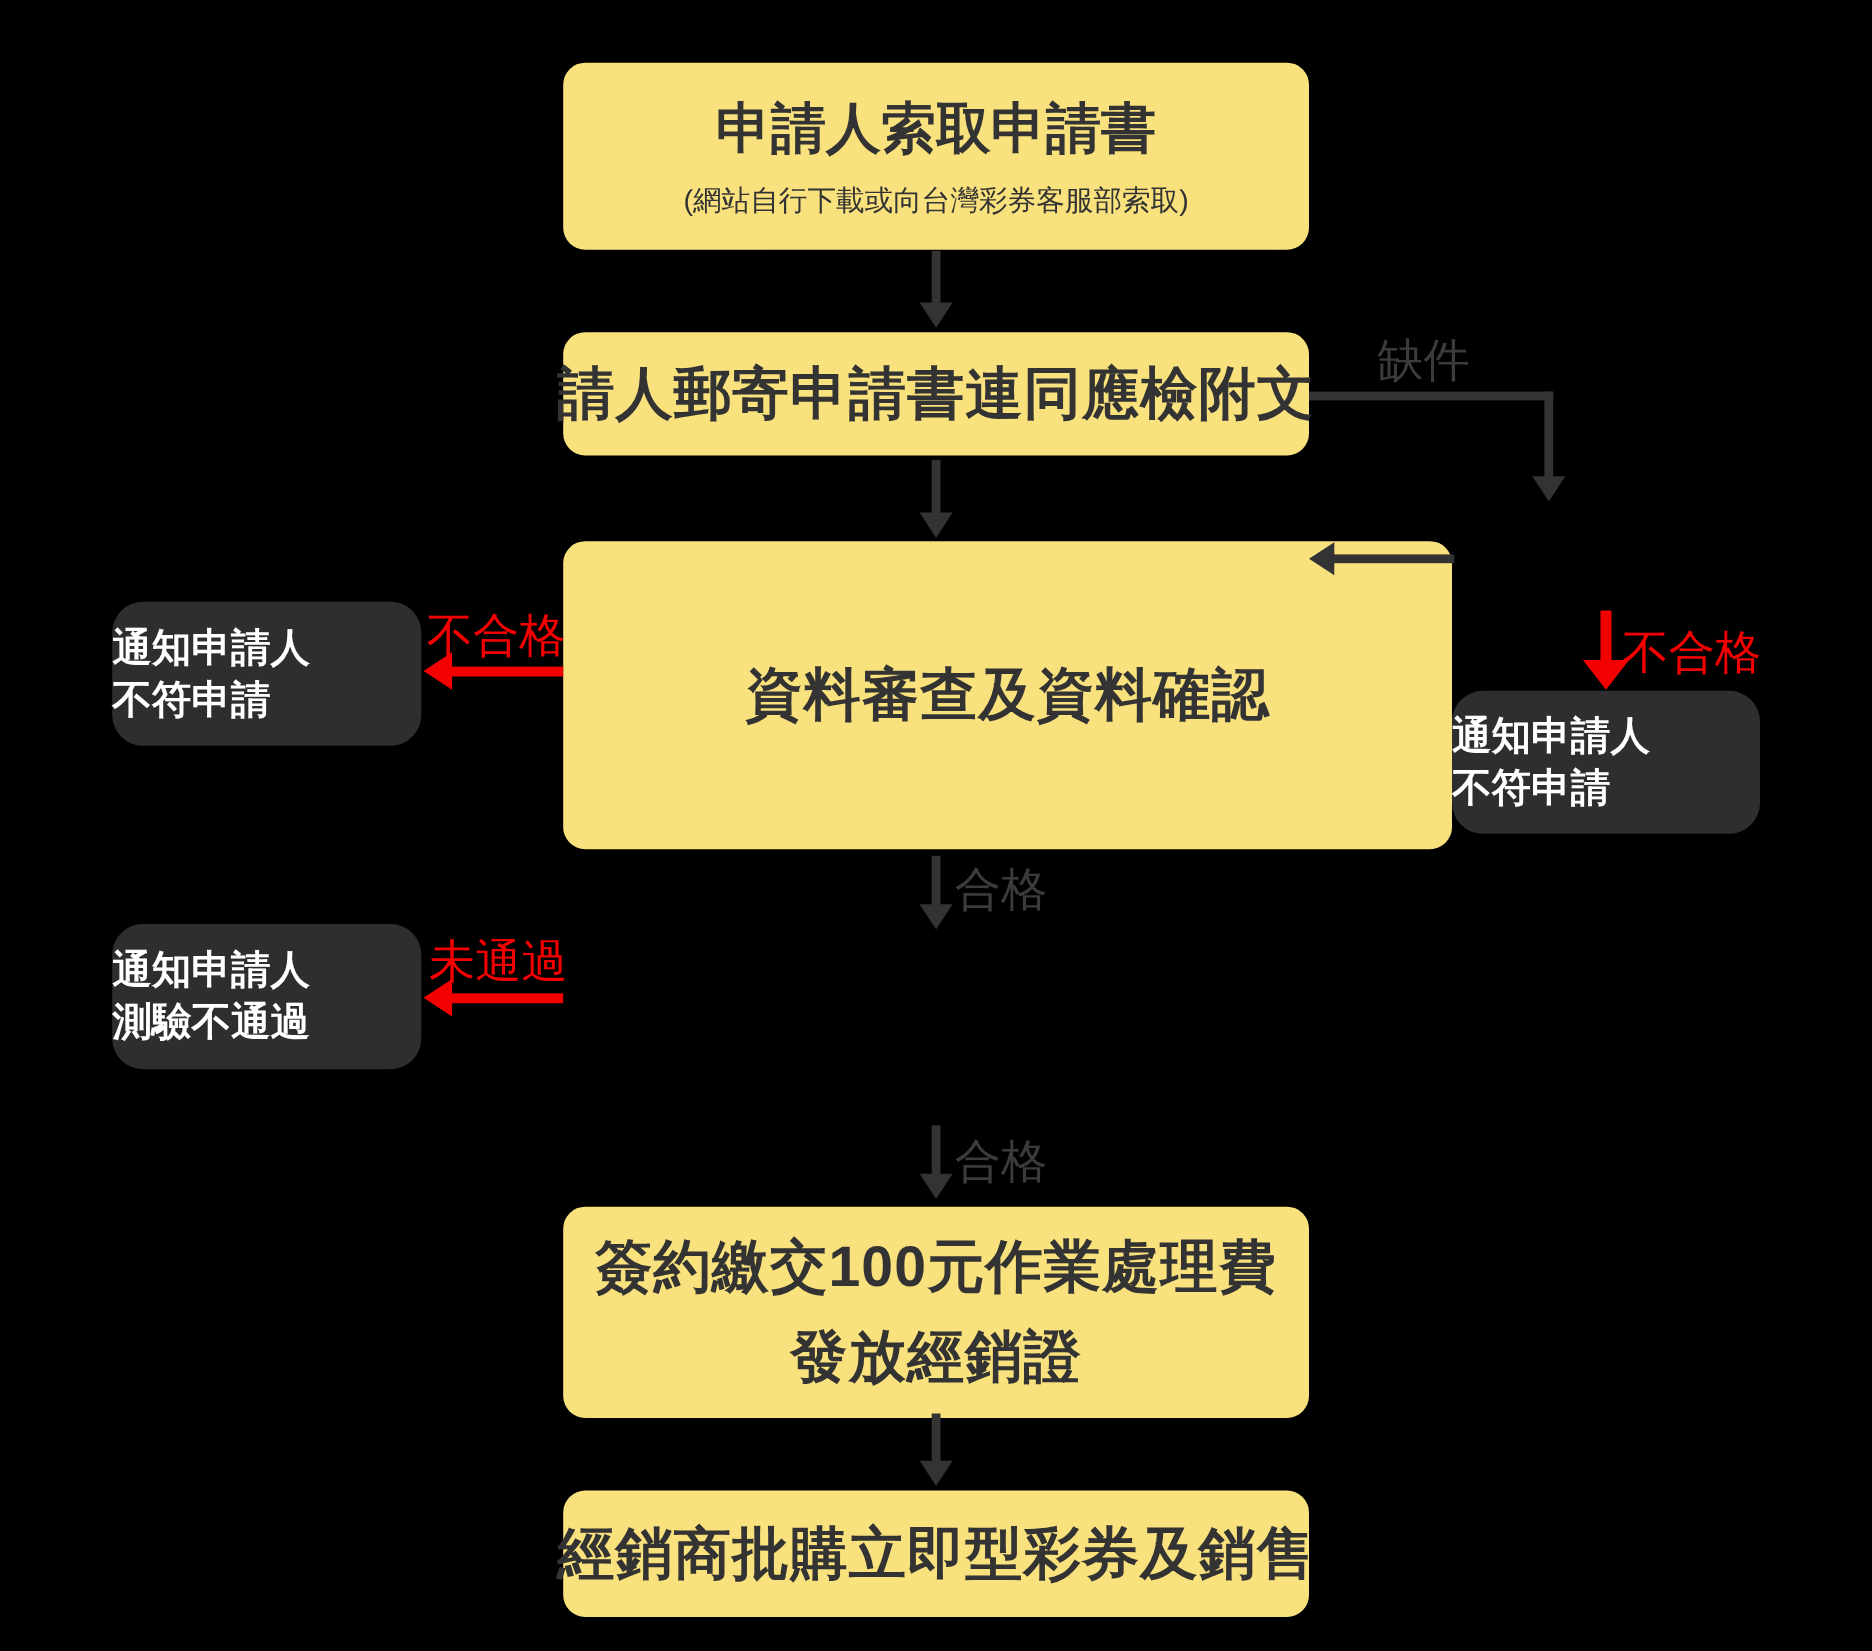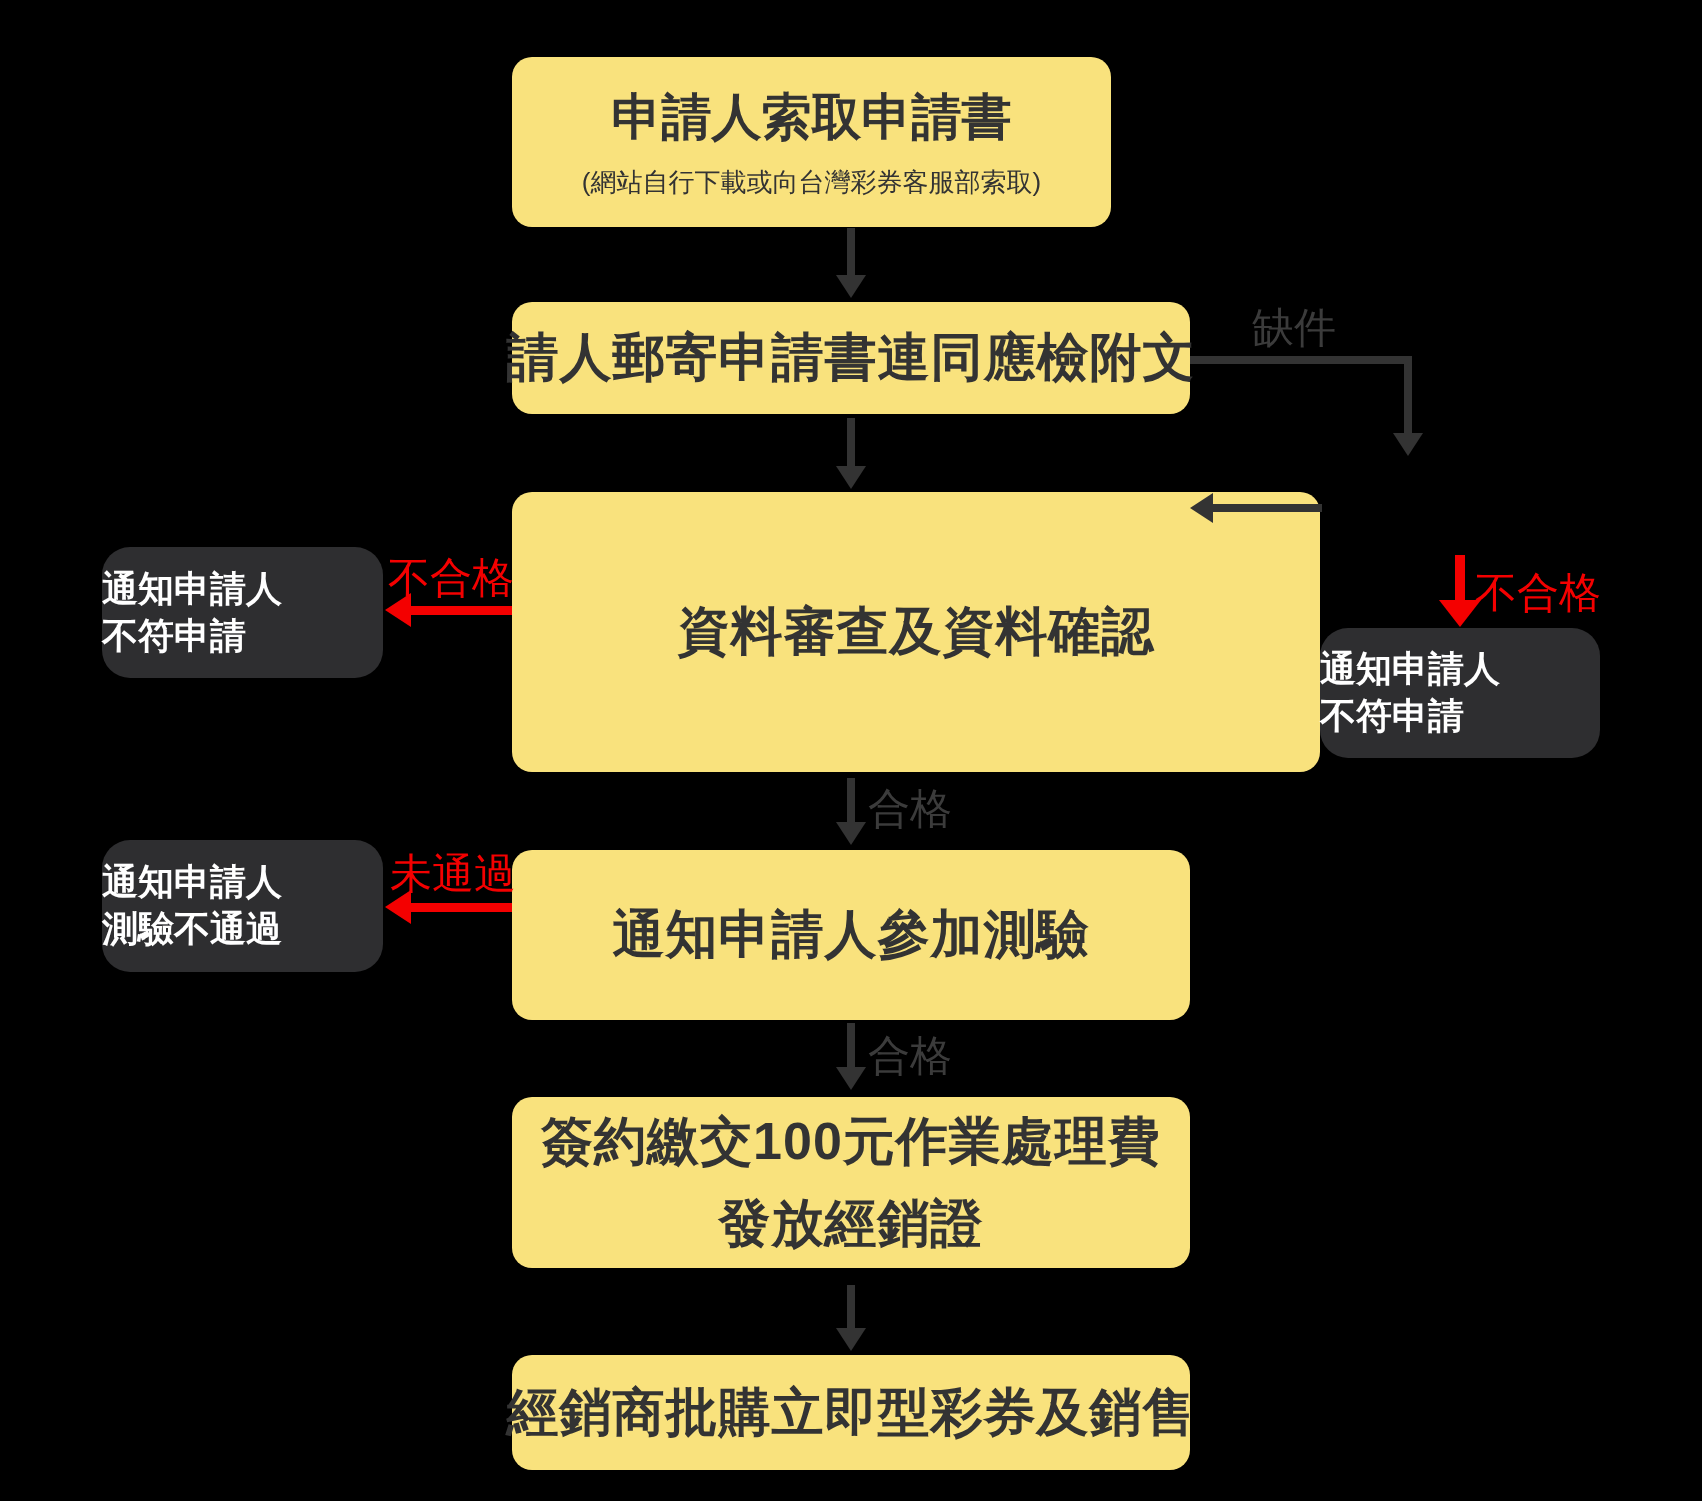--- a/index.html
+++ b/index.html
@@ -48,21 +48,21 @@
   
   .lbl{position:absolute;font-size:42px;font-weight:400;
     color:var(--label_gray,#3B3B3B);white-space:nowrap;}
   .lbl.red{color:var(--red,#F00);font-weight:400;}
 </style>
 </head>
 <body>
 
 <div class="canvas">
 
-  <div class="ybox" style="left:512px;top:57px;width:599px;height:170px">
+  <div class="ybox" style="left:512px;top:57px;width:678px;height:170px">
     <div class="t-title">申請人索取申請書</div>
     <div class="t-sub">(網站自行下載或向台灣彩券客服部索取)</div>
   </div>
 
   <div class="vshaft" style="left:847px;top:228px;height:50px"></div>
   <div class="head-down" style="left:836px;top:275px"></div>
 
   <div class="ybox" style="left:512px;top:302px;width:678px;height:112px">
     <div class="t-main">請人郵寄申請書連同應檢附文</div>
   </div>
@@ -98,38 +98,35 @@
 
   <div class="dbox" style="left:102px;top:547px;width:281px;height:131px">
     <div>通知申請人</div>
     <div>不符申請</div>
   </div>
 
   <div class="vshaft" style="left:847px;top:778px;height:47px"></div>
   <div class="head-down" style="left:836px;top:822px"></div>
   <div class="lbl" style="left:868px;top:781px">合格</div>
 
-  <div class="ybox" style="left:512px;top:850px;width:678px;height:170px">
-    <div class="t-main">通知申請人參加測驗</div>
-  </div>
 
   <div class="hshaft red" style="left:404px;top:903px;width:108px"></div>
   <div class="head-left red" style="left:385px;top:890px"></div>
   <div class="lbl red" style="left:390px;top:846px">未通過</div>
 
   <div class="dbox" style="left:102px;top:840px;width:281px;height:132px">
     <div>通知申請人</div>
     <div>測驗不通過</div>
   </div>
 
   <div class="vshaft" style="left:847px;top:1023px;height:47px"></div>
   <div class="head-down" style="left:836px;top:1067px"></div>
   <div class="lbl" style="left:868px;top:1028px">合格</div>
 
-  <div class="ybox" style="left:512px;top:1097px;width:678px;height:171px">
+  <div class="ybox" style="left:512px;top:1097px;width:678px;height:192px">
     <div class="t-main">簽約繳交100元作業處理費</div>
     <div class="t-main" style="margin-top:12px">發放經銷證</div>
   </div>
 
   <div class="vshaft" style="left:847px;top:1285px;height:46px"></div>
   <div class="head-down" style="left:836px;top:1328px"></div>
 
   <div class="ybox" style="left:512px;top:1355px;width:678px;height:115px">
     <div class="t-main">經銷商批購立即型彩券及銷售</div>
   </div>

